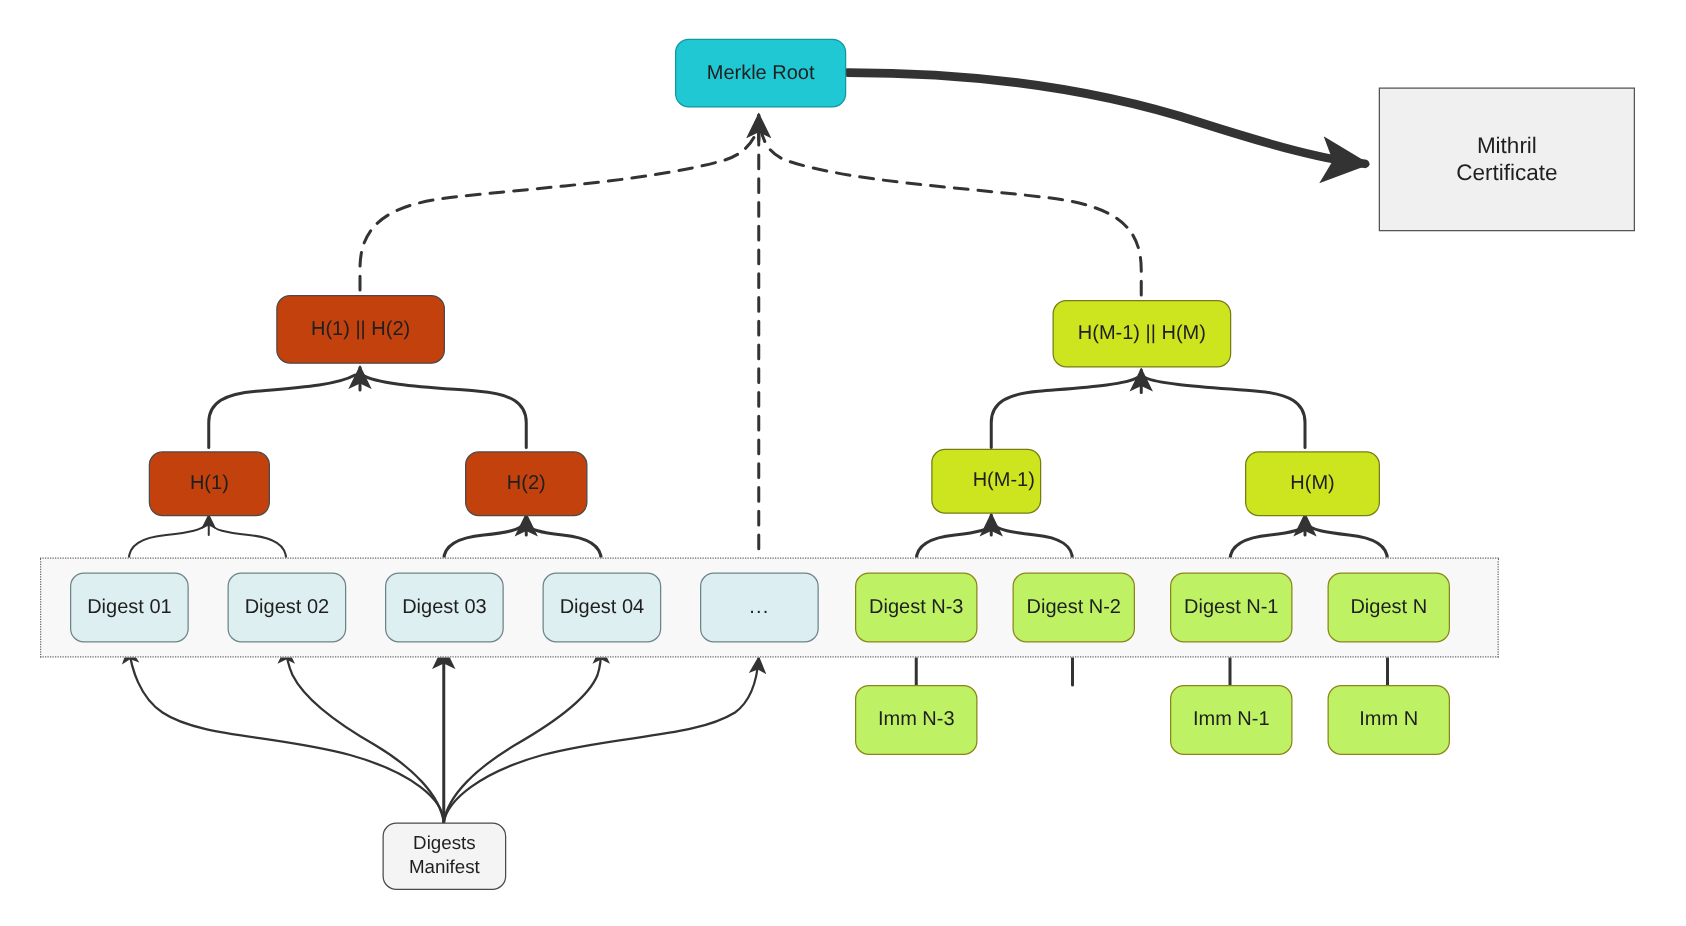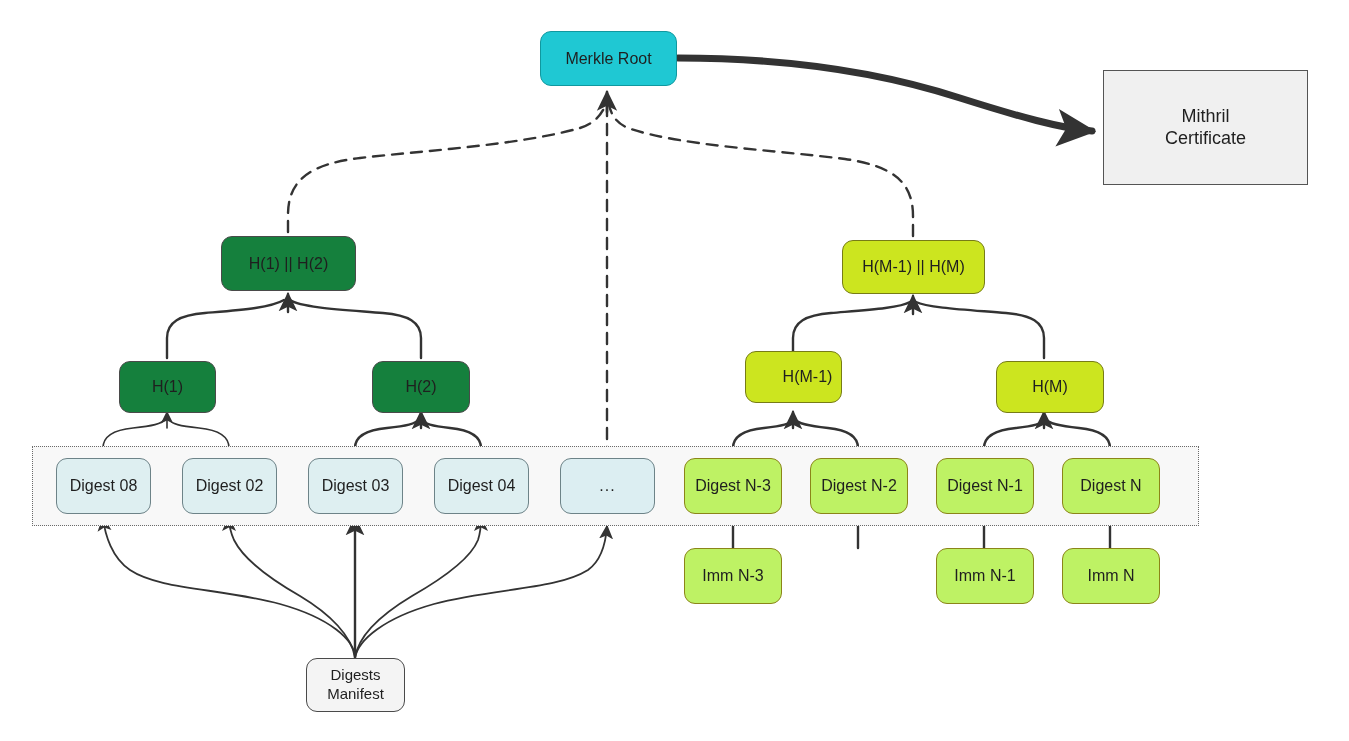--- a/index.html
+++ b/index.html
@@ -46,21 +46,21 @@
     border-color: #10989f;
     border-radius: 11px;
     border-width: 1.4px;
     border-style: solid;
   }
   .n-cert {
     background: #f0f0f0;
     border: 1.4px solid #545454;
   }
   .n-white {
-    background: #15803d;
+    background: #c2410c;
     border-color: #4a4a4a;
   }
   .n-green {
     background: #CCE51F;
     border-color: #777c16;
   }
   .n-yellow {
     background: #bef264;
     border-color: #8b8519;
   }
@@ -176,30 +176,30 @@
   </div>
 
   <div class="node rounded n-white" style="left:119px; top:361px; width:97px; height:52px;">
     <span class="lbl">H(1)</span>
   </div>
 
   <div class="node rounded n-white" style="left:372px; top:361px; width:98px; height:52px;">
     <span class="lbl">H(2)</span>
   </div>
 
-  <div class="node rounded n-green" style="left:745px; top:351px; width:97px; height:52px;padding-left:28px;">
+  <div class="node rounded n-green" style="left:745px; top:359px; width:88px; height:52px;padding-left:28px;">
     <span class="lbl">H(M-1)</span>
   </div>
 
   <div class="node rounded n-green" style="left:996px; top:361px; width:108px; height:52px;">
     <span class="lbl">H(M)</span>
   </div>
 
   <div class="node rounded n-blue" style="left:56px; top:458px; width:95px; height:56px;">
-    <span class="lbl">Digest 08</span>
+    <span class="lbl">Digest 01</span>
   </div>
   <div class="node rounded n-blue" style="left:182px; top:458px; width:95px; height:56px;">
     <span class="lbl">Digest 02</span>
   </div>
   <div class="node rounded n-blue" style="left:308px; top:458px; width:95px; height:56px;">
     <span class="lbl">Digest 03</span>
   </div>
   <div class="node rounded n-blue" style="left:434px; top:458px; width:95px; height:56px;">
     <span class="lbl">Digest 04</span>
   </div>

